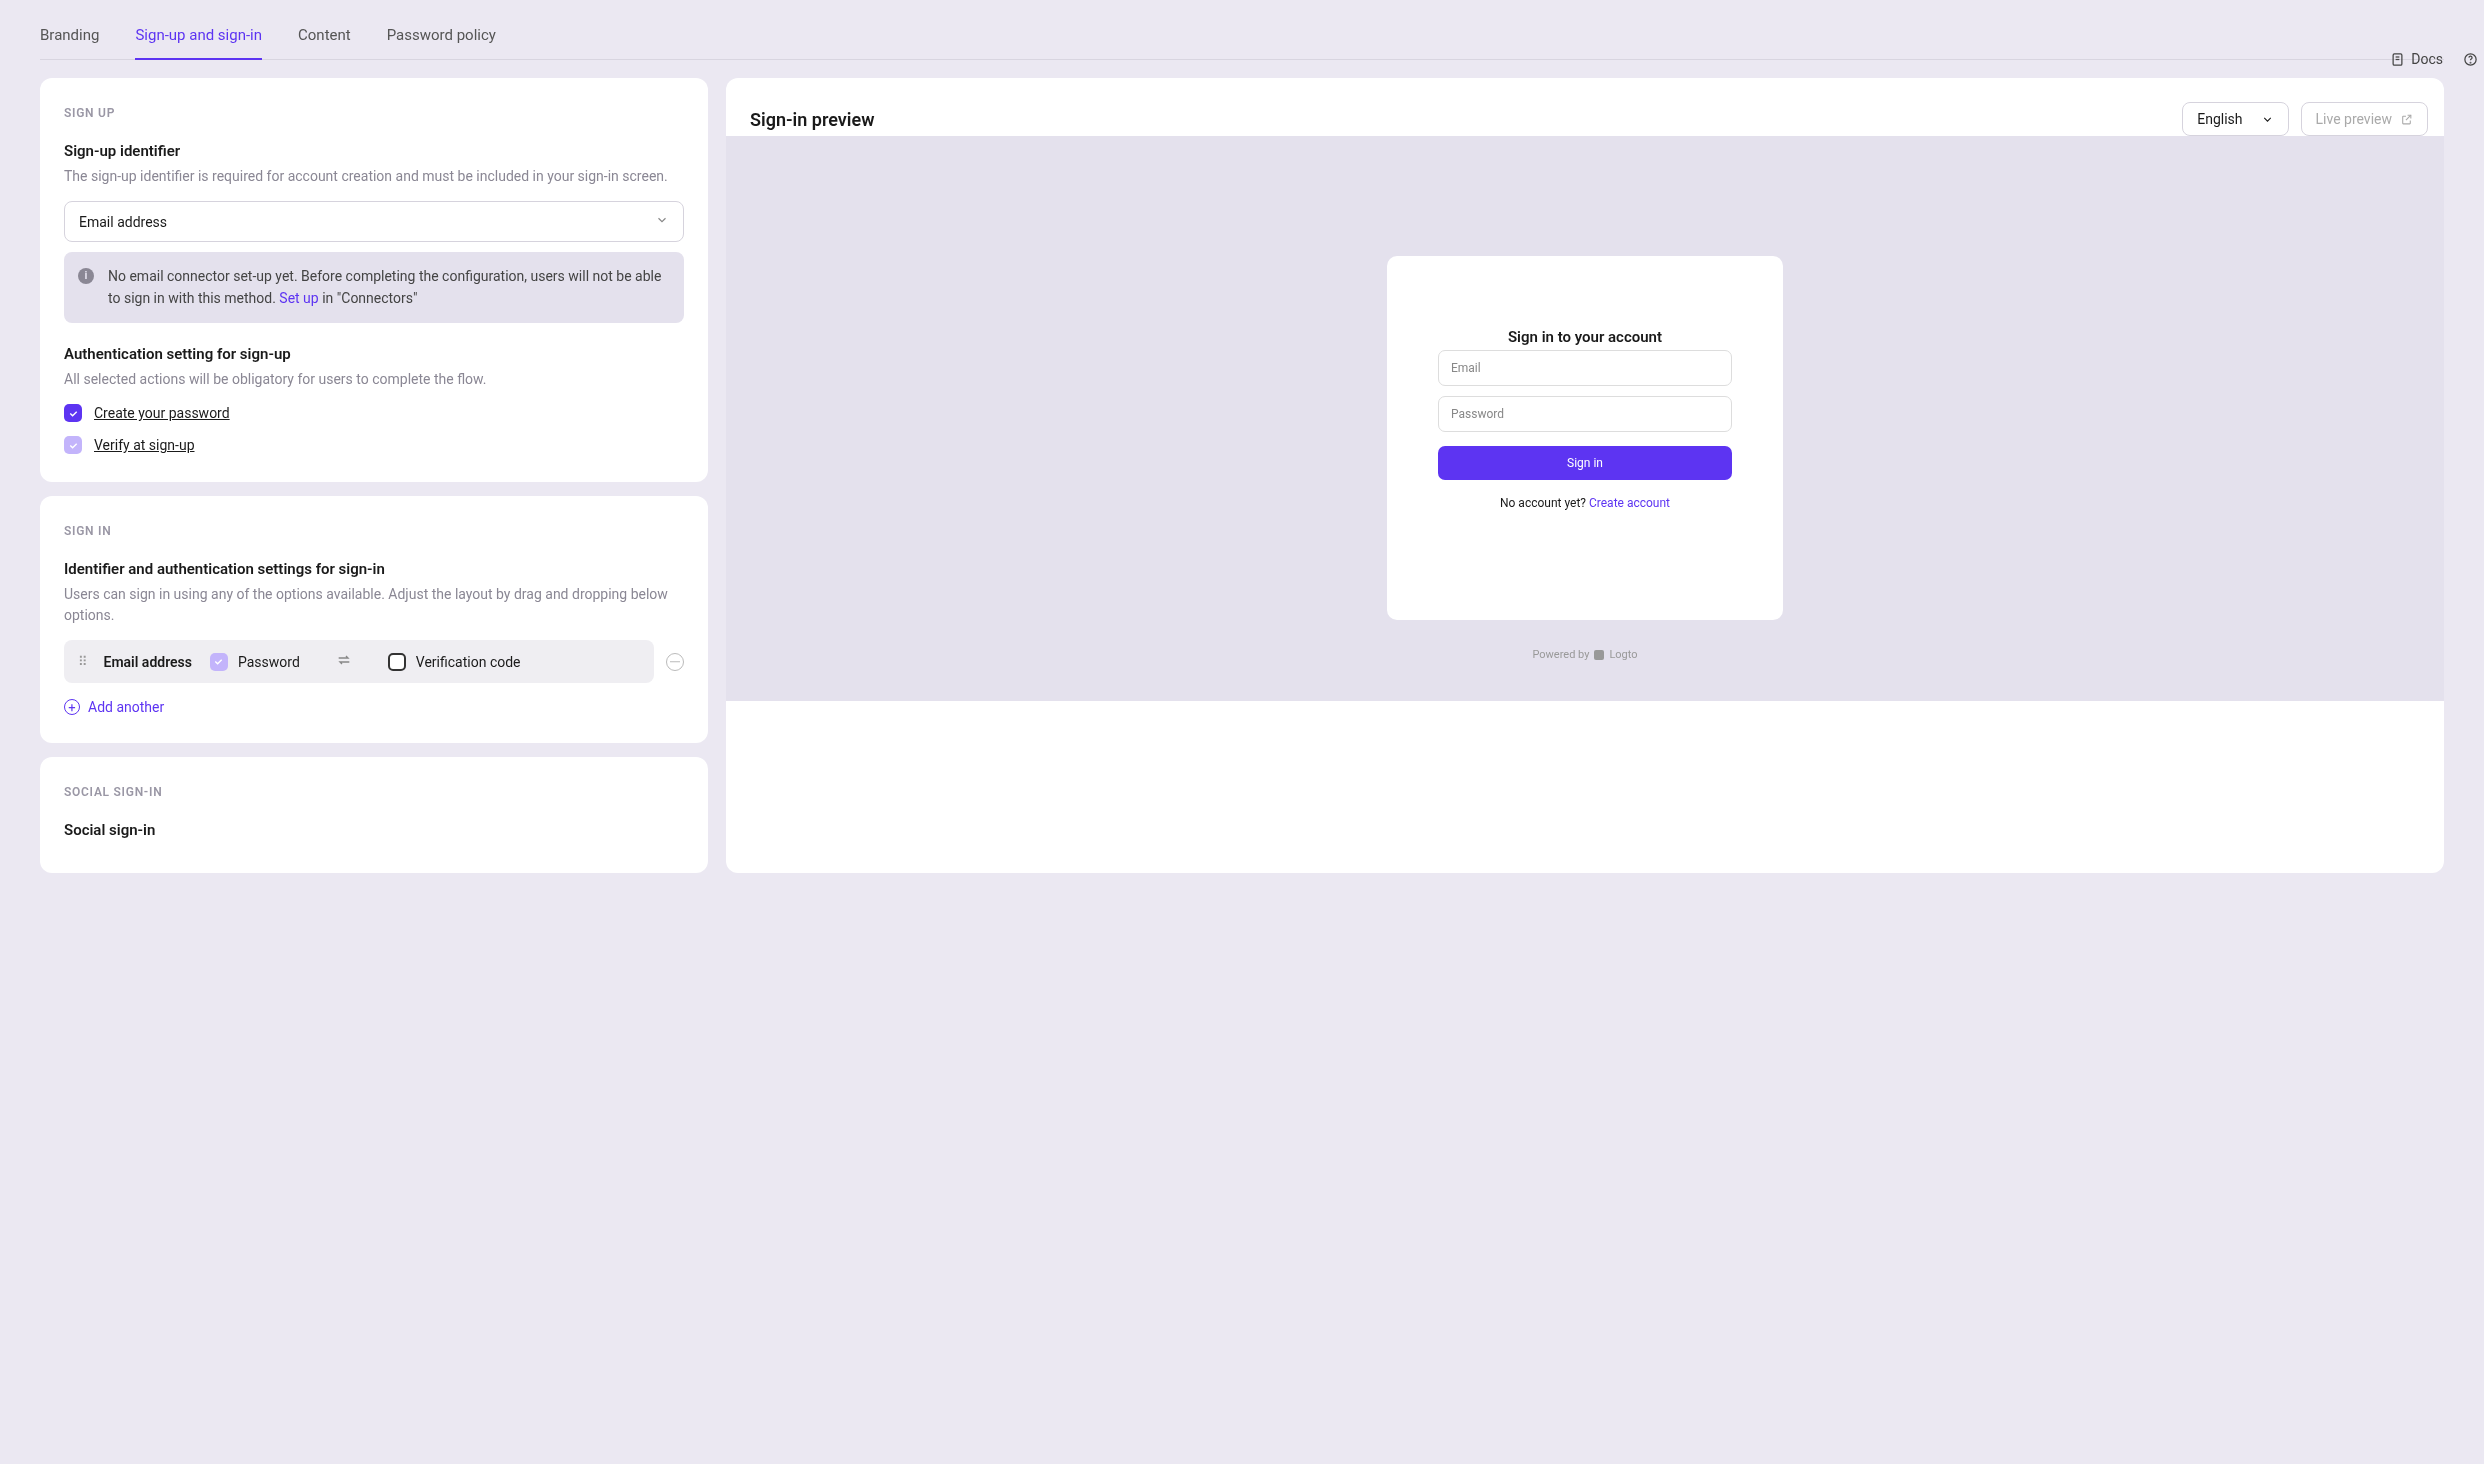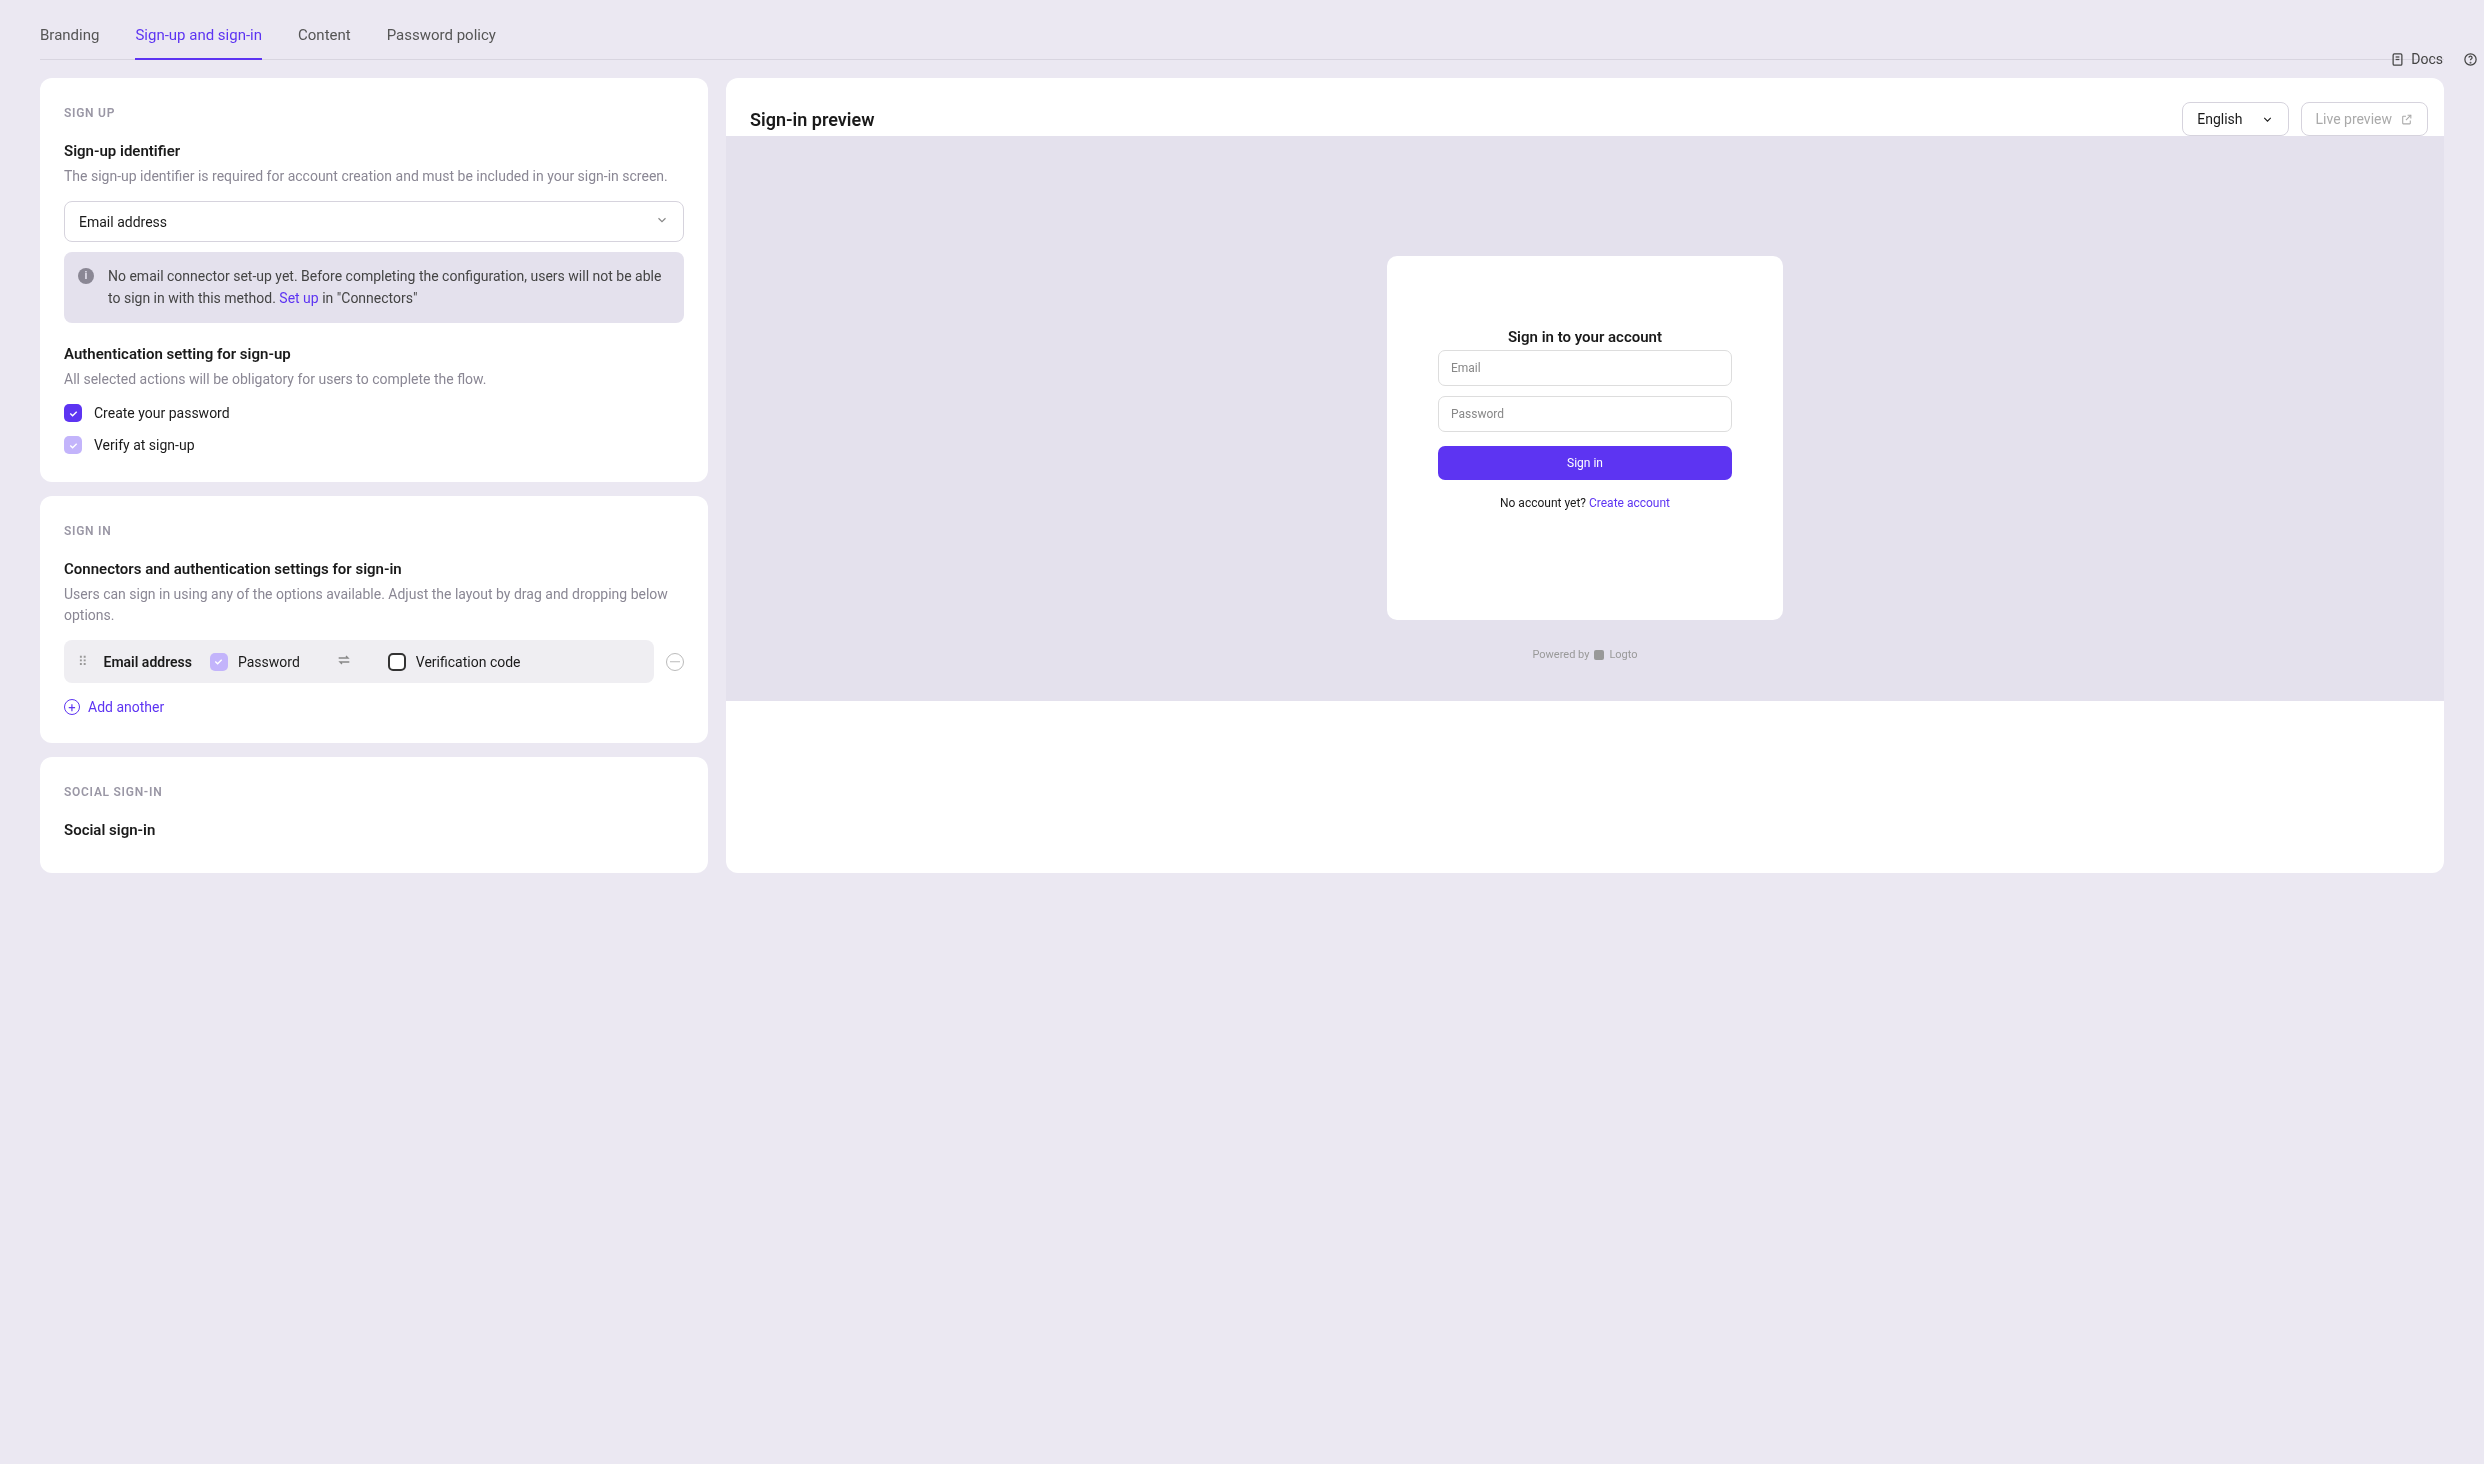--- a/index.html
+++ b/index.html
@@ -105,20 +105,21 @@
   align-items: center;
   justify-content: center;
 }
 .alert a { color: #5d34f2; text-decoration: none; }
 .checkbox-row {
   display: flex;
   align-items: center;
   gap: 12px;
   margin-bottom: 14px;
   font-size: 14px;
+  text-decoration: underline;
 }
 .checkbox {
   width: 18px; height: 18px;
   border-radius: 5px;
   display: flex;
   align-items: center;
   justify-content: center;
   flex-shrink: 0;
 }
 .checkbox.checked { background: #5d34f2; }
@@ -344,21 +345,21 @@
             <svg viewBox="0 0 24 24">
                 <polyline points="5 12 10 17 19 8"></polyline>
               </svg>
           </div>
           <span>Verify at sign-up</span>
         </div>
       </div>
 
       <div class="card">
         <div class="section-label">Sign in</div>
-        <div class="field-title">Connectors and authentication settings for sign-in</div>
+        <div class="field-title">Identifier and authentication settings for sign-in</div>
         <div class="field-desc">Users can sign in using any of the options available. Adjust the layout by drag and dropping below options.</div>
 
         <div style="display:flex;align-items:center;">
           <div class="signin-row" style="flex:1">
             <span class="drag-handle">⠿</span>
             <span class="signin-label">Email address</span>
             <div class="signin-opt">
               <div class="checkbox checked-light">
                 <svg viewBox="0 0 24 24">
                     <polyline points="5 12 10 17 19 8"></polyline>

